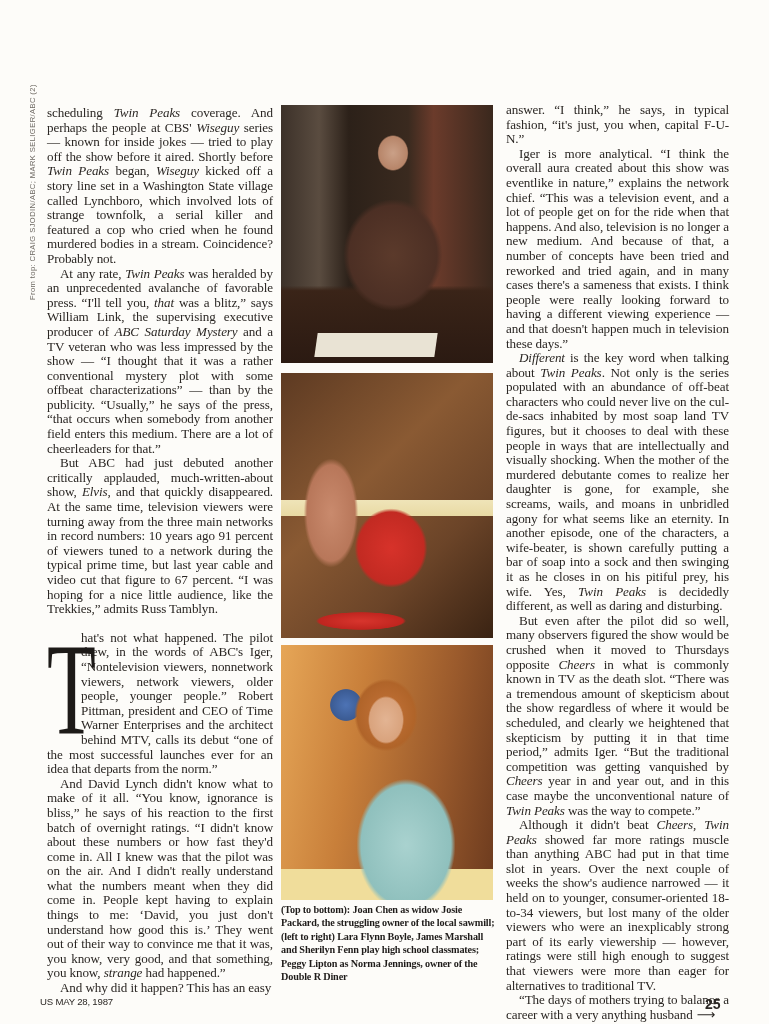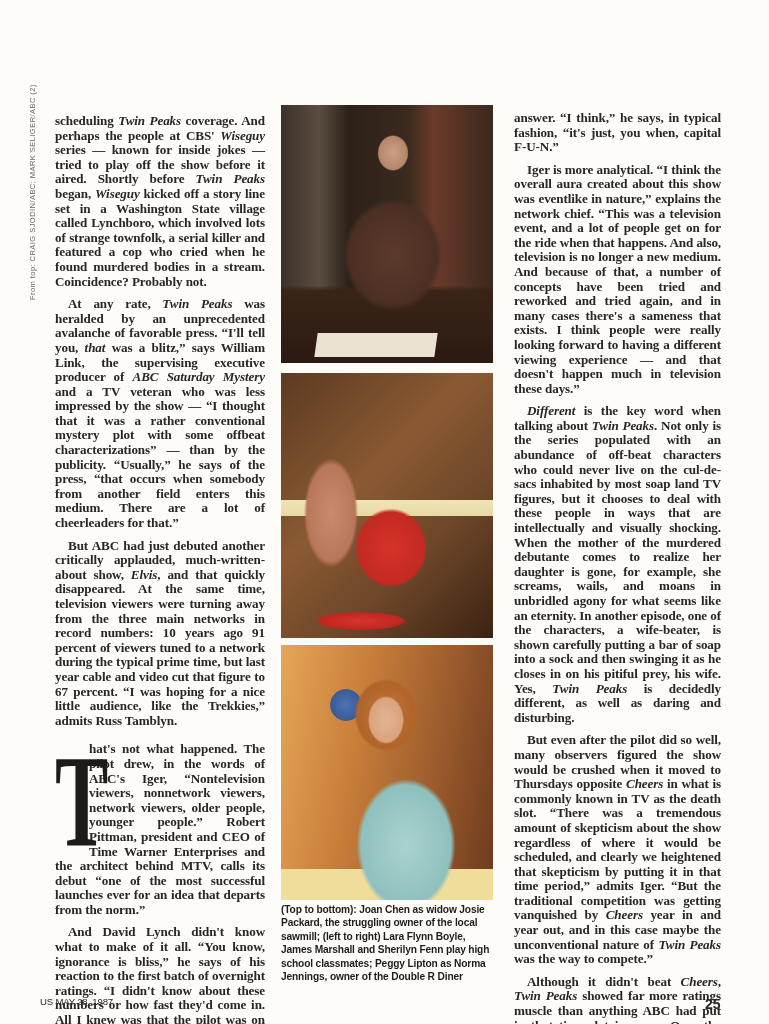--- a/index.html
+++ b/index.html
@@ -6,21 +6,21 @@
   body {
     width:769px; height:1024px; position:relative; overflow:hidden;
     background:#fdfcf9;
     font-family:"Liberation Serif","DejaVu Serif",serif;
     color:#2a2623;
   }
   .col {
     position:absolute; font-size:13.1px; line-height:14.6px;
     text-align:justify; letter-spacing:-0.1px;
   }
-  .col p { margin:8px; text-indent:13px;font-weight:bold; }
+  .col p { margin:0; text-indent:13px; }
   .col p.noindent { text-indent:0; }
   .col p.space { margin-top:14px; }
   #col-left  { left:47px;  top:106px; width:226px; }
   #col-right { left:506px; top:103px; width:223px; }
   .dropcap {
     float:left; font-family:"Liberation Serif",serif;
     font-size:80px; line-height:68px; height:112px;
     margin:2px 6px 0 0; padding-top:0; color:#1d1a18;
     transform:scaleY(1.65); transform-origin:top left;
     width:28px; text-align:left;
@@ -54,21 +54,21 @@
     background:
       radial-gradient(ellipse 30px 40px at 105px 75px, #e3b493 0%, #d9a37d 55%, transparent 60%),
       radial-gradient(ellipse 48px 55px at 105px 70px, #c5743a 0%, #b06429 60%, transparent 66%),
       radial-gradient(ellipse 75px 100px at 125px 200px, #a9d2cf 0%, #8fc0bd 60%, transparent 66%),
       radial-gradient(circle 22px at 65px 60px, #4d73b5 0%, #3b5b93 70%, transparent 74%),
       linear-gradient(180deg, transparent 88%, #f0dd9b 88%),
       linear-gradient(100deg, #e6a657 0%, #c87f3a 35%, #9a5a2c 70%, #6b3a1e 100%);
   }
   .caption {
     position:absolute; left:281px; top:903px; width:215px;
-    font-family:Liberation Sans, sans-serif;
+    font-family:Liberation Serif, serif;
     font-weight:bold; font-size:10.2px; line-height:13.4px; color:#1f1c1a;
     letter-spacing:-0.15px;
   }
   .footer-left {
     position:absolute; left:40px; top:996px;
     font-family:"Liberation Sans","DejaVu Sans",sans-serif;
     font-size:9.6px; color:#2b2724; letter-spacing:-0.2px;
   }
   .footer-right {
     position:absolute; left:705px; top:996px;

